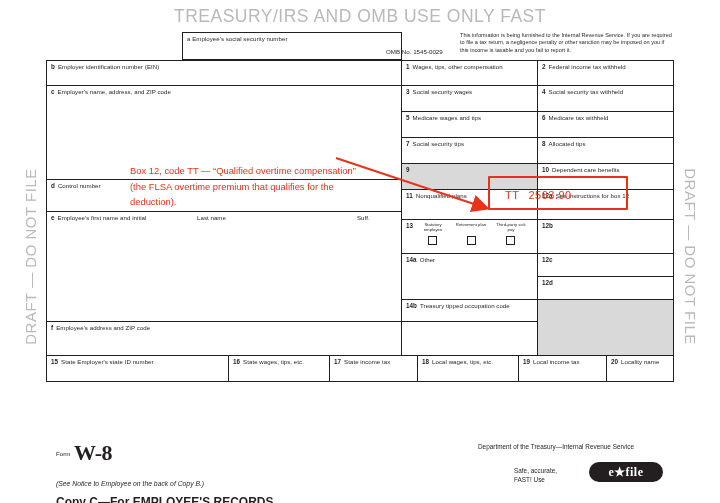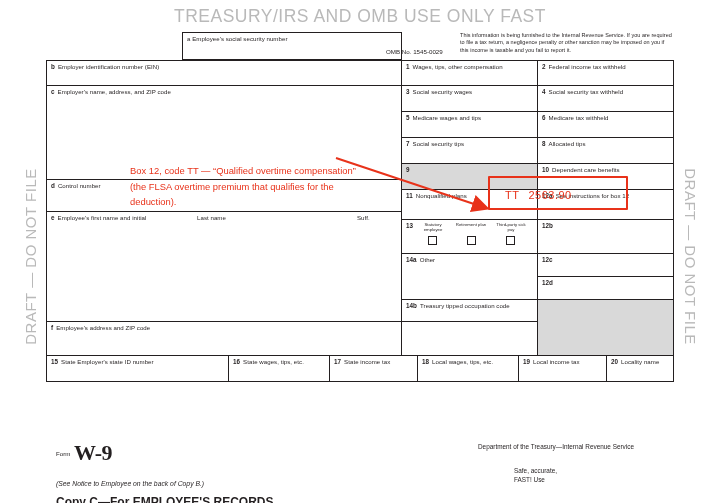--- a/index.html
+++ b/index.html
@@ -355,21 +355,22 @@
   <line x1="6" y1="18" x2="156" y2="68" stroke="#e8321a" stroke-width="2" marker-end="url(#ah)"></line>
 </svg>
 
 <div class="highlight-box"></div>
 <div class="tt-val">
   <span>TT</span><span class="amt">2563.90</span>
 </div>
 
 <div class="footer">
   <span class="form-word">Form</span>
-  <span class="w2-big">W-9</span>
+  <span class="w2-big">W-8</span>
   <span class="dept">Department of the Treasury—Internal Revenue Service</span>
   <span class="copy-line">Copy C—For EMPLOYEE'S RECORDS</span>
   <span class="notice-line">(See Notice to Employee on the back of Copy B.)</span>
   <span class="safe-line">
     <span>Safe, accurate,</span><br>
     <span>FAST! Use</span>
   </span>
+  <span class="efile">e★file</span>
 </div>
 
 </body></html>

